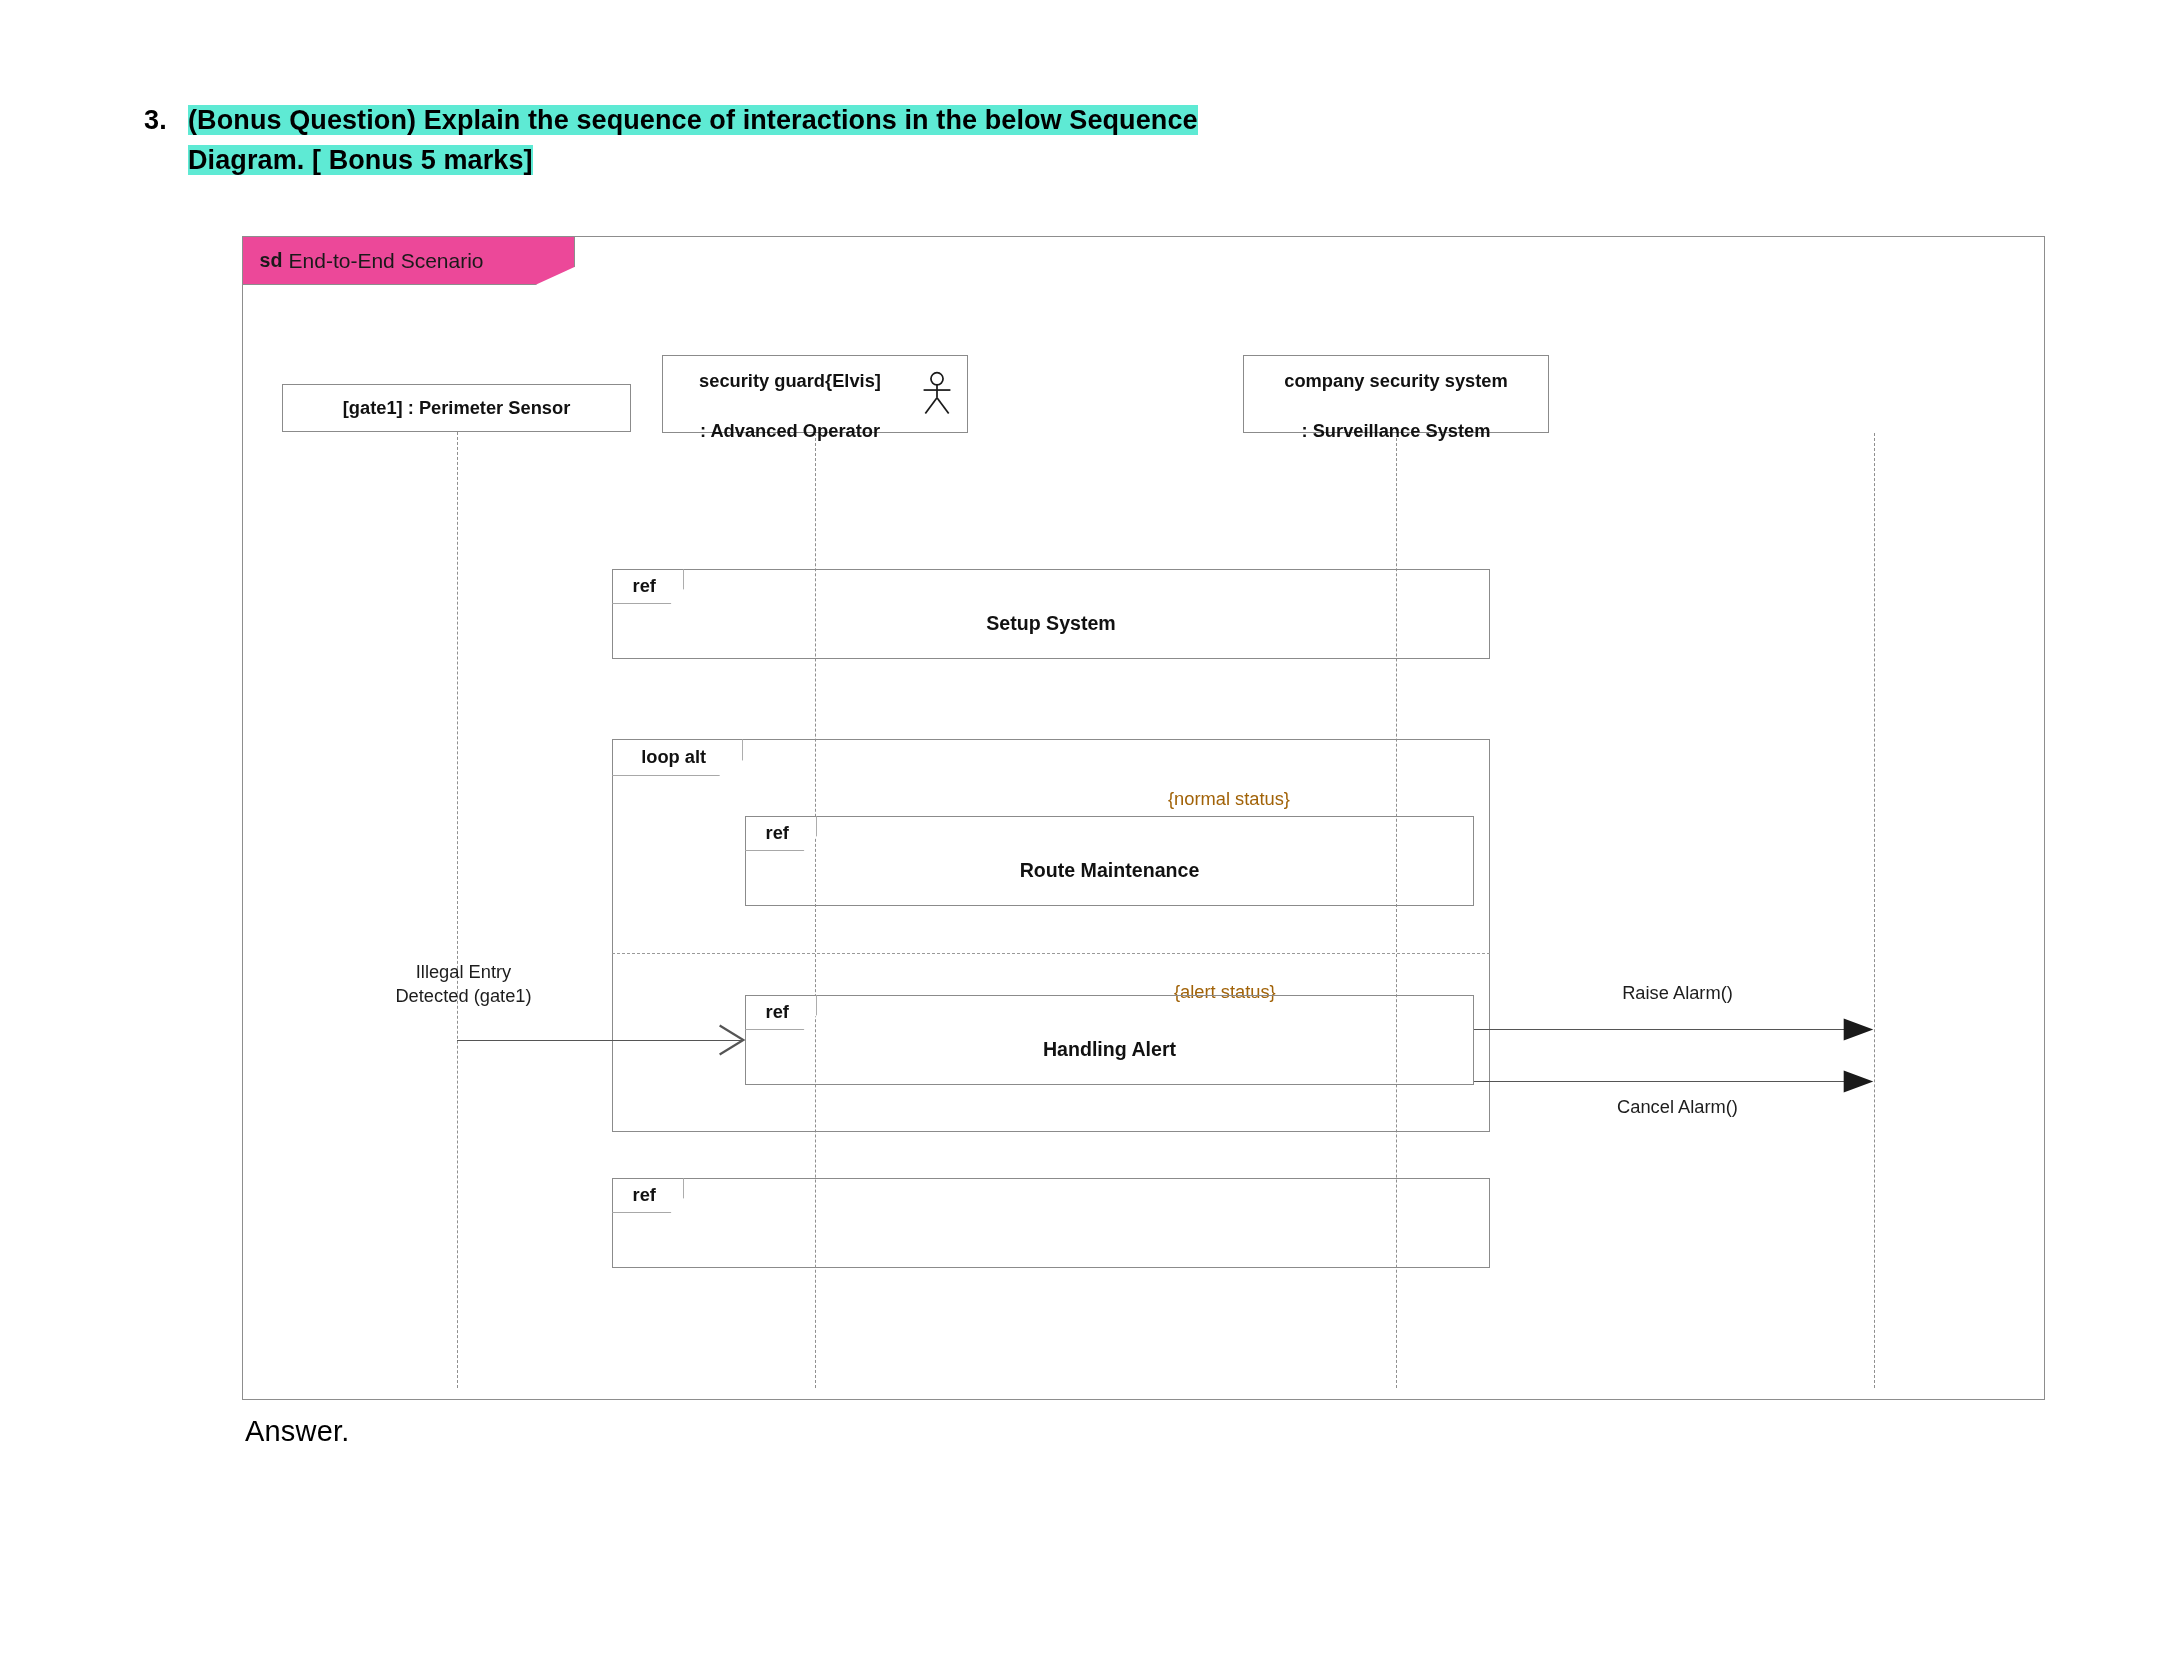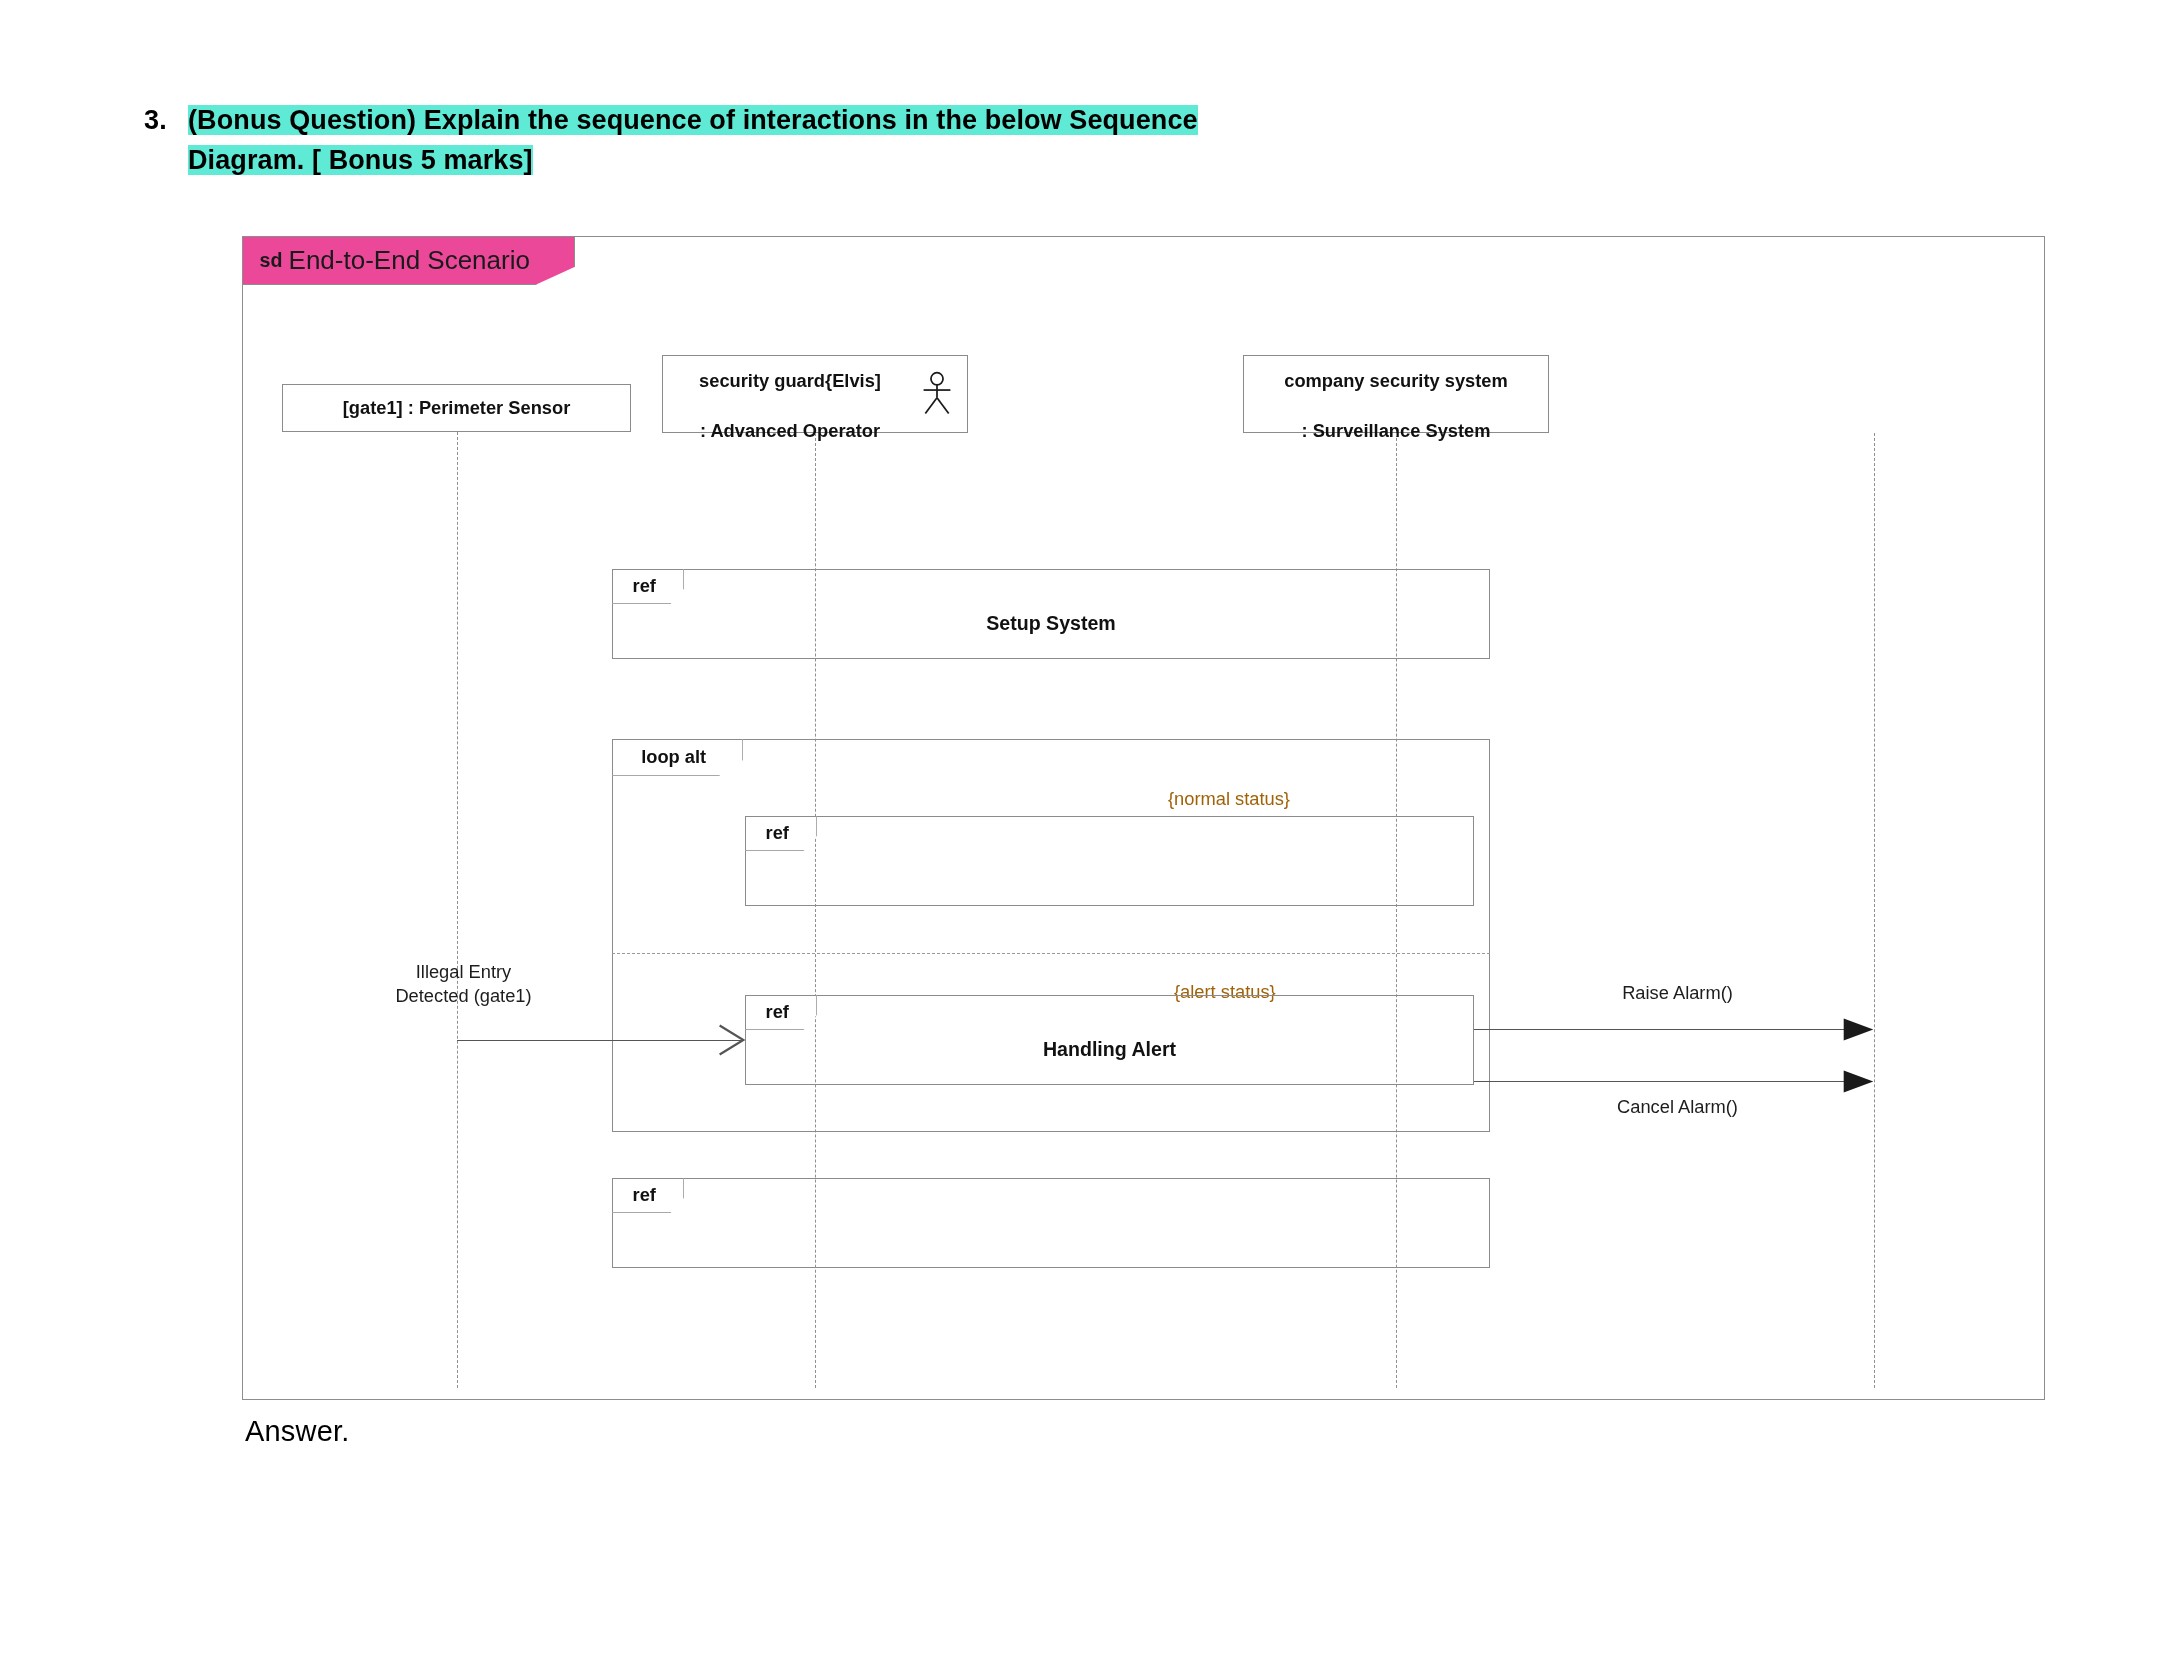--- a/index.html
+++ b/index.html
@@ -80,21 +80,21 @@
     padding-left: 16.6px;
     box-sizing: border-box;
   }
   #frame-tag .tag-kw {
     font-size: 19.6px;
     font-weight: bold;
     color: #1a1a1a;
     margin-right: 6.1px;
   }
   #frame-tag .tag-name {
-    font-size: 26px;
+    font-size: 21px;
     font-weight: normal;
     color: #1a1a1a;
   }
 
   
   .lifeline-head {
     position: absolute;
     border: 1.3px solid #8b8b8b;
     background: #fff;
     box-sizing: border-box;
@@ -279,20 +279,21 @@
 
     <div class="frag-guard" style="left:555px; top:48px;">{normal status}</div>
 
     <div class="frag-divider" style="left:-1.3px; top:213px; width:878px;"></div>
 
     <div class="frag-guard" style="left:561px; top:241px;">{alert status}</div>
   </div>
 
   <div class="frag" style="left:502px; top:579px; width:729px; height:90px;">
     <div class="frag-tag" style="width:72px; height:35px;">ref</div>
+    <div class="frag-title" style="top:42px;">Route Maintenance</div>
   </div>
 
   <div class="frag" style="left:502px; top:758px; width:729px; height:90px;">
     <div class="frag-tag" style="width:72px; height:35px;">ref</div>
     <div class="frag-title" style="top:42px;">Handling Alert</div>
   </div>
 
   <div class="frag" style="left:369px; top:941px; width:878px; height:90px;">
     <div class="frag-tag" style="width:72px; height:35px;">ref</div>
   </div>

